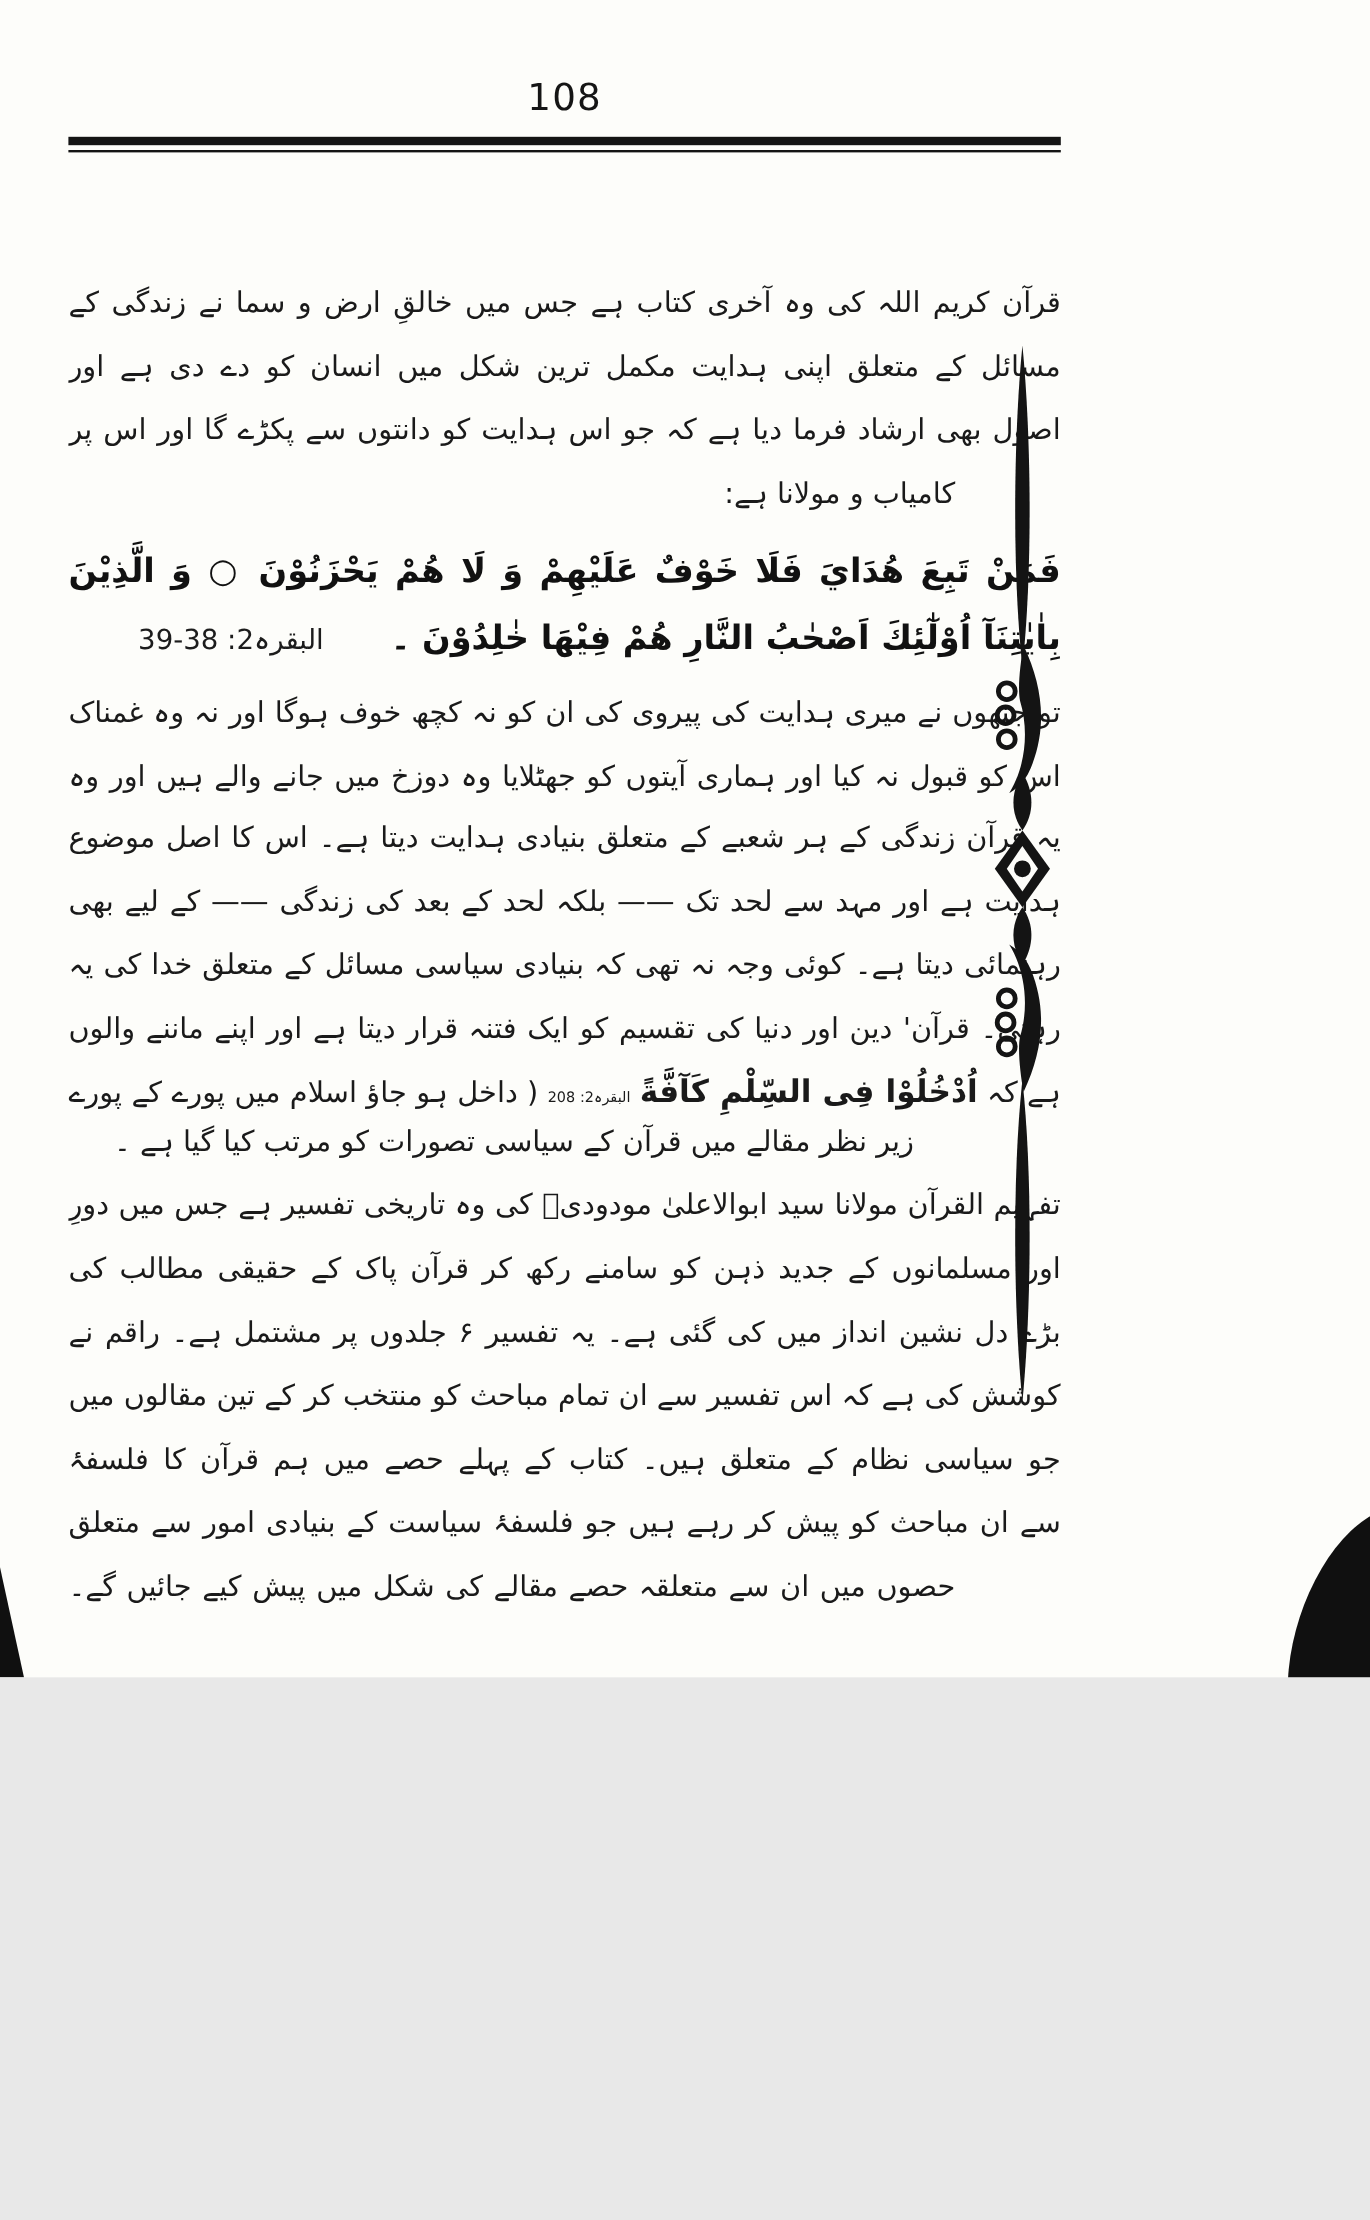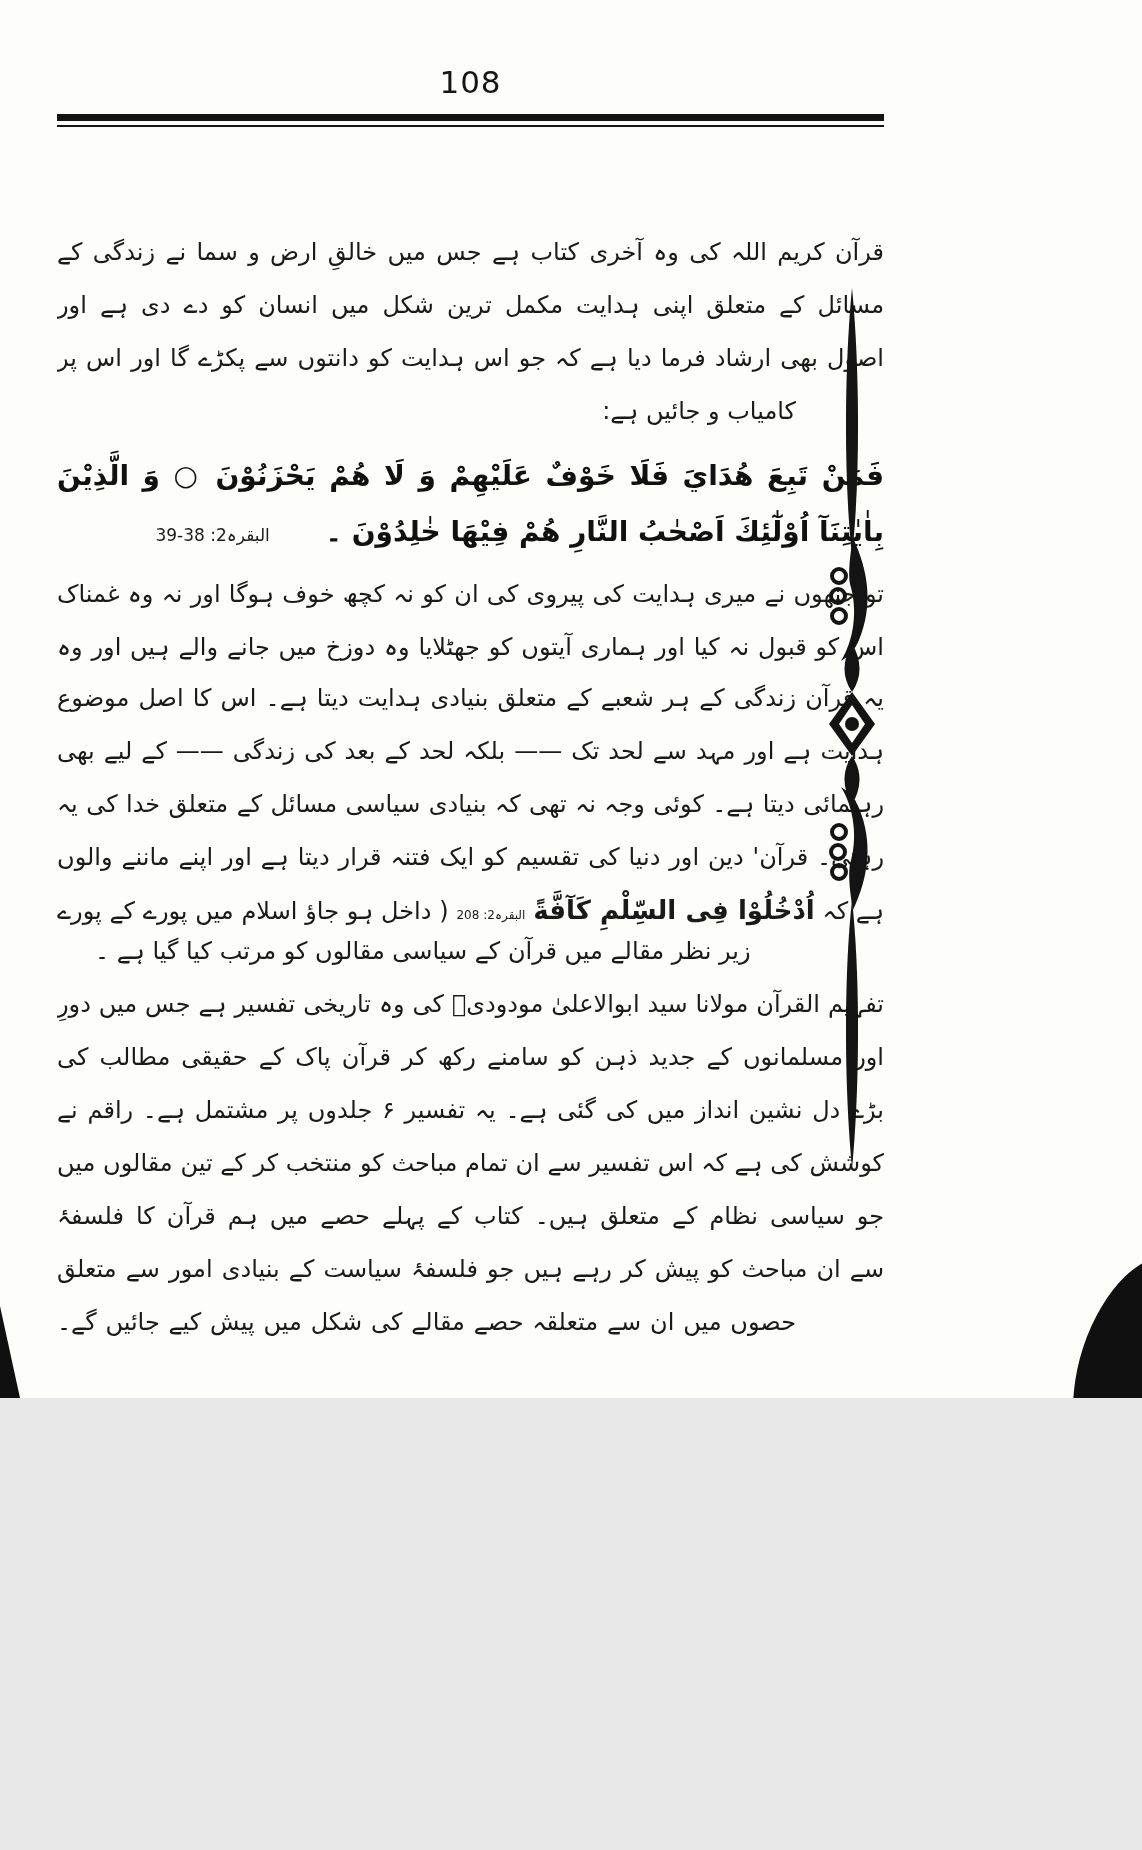--- a/index.html
+++ b/index.html
@@ -32,21 +32,21 @@
   }
   .l-right{text-align-last:right;}
   .l-left{text-align-last:left;padding-left:38px;}
   .pr-90{padding-right:88px;box-sizing:border-box;}
 
   .verse .line{
     height:56px;line-height:56px;
     font-size:28px;font-weight:bold;color:#111;
   }
   .verse-ref{
-    font-size:17px;font-weight:normal;margin-inline-start:46px;color:#1c1c1c;
+    font-size:23px;font-weight:normal;margin-inline-start:46px;color:#1c1c1c;
   }
   .inline-arabic{font-weight:bold;font-size:26px;margin-top:28px;}
   .inline-ref{font-size:12px;}
 
   .blk-intro{top:226px;}
   .blk-verse{top:448px;}
   .blk-translation{top:568px;}
   .blk-body1{top:672px;}
   .blk-caption{top:925px;}
   .blk-body2{top:978px;}
@@ -75,21 +75,21 @@
 
   <div class="rule">
     <div class="thick"></div>
     <div class="thin"></div>
   </div>
 
   <div class="block blk-intro">
     <div class="line">قرآن کریم اللہ کی وہ آخری کتاب ہے جس میں خالقِ ارض و سما نے زندگی کے تمام بنیادی</div>
     <div class="line">مسائل کے متعلق اپنی ہدایت مکمل ترین شکل میں انسان کو دے دی ہے اور ہمیشہ کے لیے یہ</div>
     <div class="line">اصول بھی ارشاد فرما دیا ہے کہ جو اس ہدایت کو دانتوں سے پکڑے گا اور اس پر عمل پیرا ہوگا وہی</div>
-    <div class="line l-right pr-90">کامیاب و جائیں ہے:</div>
+    <div class="line l-right pr-90">کامیاب و مولانا ہے:</div>
   </div>
 
   <div class="block blk-verse verse">
     <div class="line">فَمَنْ تَبِعَ هُدَايَ فَلَا خَوْفٌ عَلَيْهِمْ وَ لَا هُمْ يَحْزَنُوْنَ ○ وَ الَّذِيْنَ كَفَرُوْا وَ كَذَّبُوْا</div>
     <div class="line l-right">
       <span>بِاٰيٰتِنَآ اُوْلٰٓئِكَ اَصْحٰبُ النَّارِ هُمْ فِيْهَا خٰلِدُوْنَ ۔</span>
       <span class="verse-ref">البقرہ2: 38-39</span>
     </div>
   </div>
 
@@ -105,21 +105,21 @@
     <div class="line">رہتی۔ قرآن' دین اور دنیا کی تقسیم کو ایک فتنہ قرار دیتا ہے اور اپنے ماننے والوں سے مطالبہ کرتا</div>
     <div class="line">
       <span>ہے کہ</span>
       <span class="inline-arabic">اُدْخُلُوْا فِی السِّلْمِ کَآفَّةً</span>
       <span class="inline-ref">البقرہ2: 208</span>
       <span>( داخل ہو جاؤ اسلام میں پورے کے پورے ۔)</span>
     </div>
   </div>
 
   <div class="block blk-caption">
-    <div class="line l-left">زیر نظر مقالے میں قرآن کے سیاسی مقالوں کو مرتب کیا گیا ہے ۔</div>
+    <div class="line l-left">زیر نظر مقالے میں قرآن کے سیاسی تصورات کو مرتب کیا گیا ہے ۔</div>
   </div>
 
   <div class="block blk-body2">
     <div class="line">تفہیم القرآن مولانا سید ابوالاعلیٰ مودودیؒ کی وہ تاریخی تفسیر ہے جس میں دورِ حاضر کے مسائل</div>
     <div class="line">اور مسلمانوں کے جدید ذہن کو سامنے رکھ کر قرآن پاک کے حقیقی مطالب کی تشریح و توضیح</div>
     <div class="line">بڑے دل نشین انداز میں کی گئی ہے۔ یہ تفسیر ۶ جلدوں پر مشتمل ہے۔ راقم نے اس بات کی</div>
     <div class="line">کوشش کی ہے کہ اس تفسیر سے ان تمام مباحث کو منتخب کر کے تین مقالوں میں منسلک کر دے</div>
     <div class="line">جو سیاسی نظام کے متعلق ہیں۔ کتاب کے پہلے حصے میں ہم قرآن کا فلسفۂ سیاست کے عنوان</div>
     <div class="line">سے ان مباحث کو پیش کر رہے ہیں جو فلسفۂ سیاست کے بنیادی امور سے متعلق ہیں۔ بعد کے</div>
     <div class="line l-right pr-90">حصوں میں ان سے متعلقہ حصے مقالے کی شکل میں پیش کیے جائیں گے۔ (مرتب)</div>

